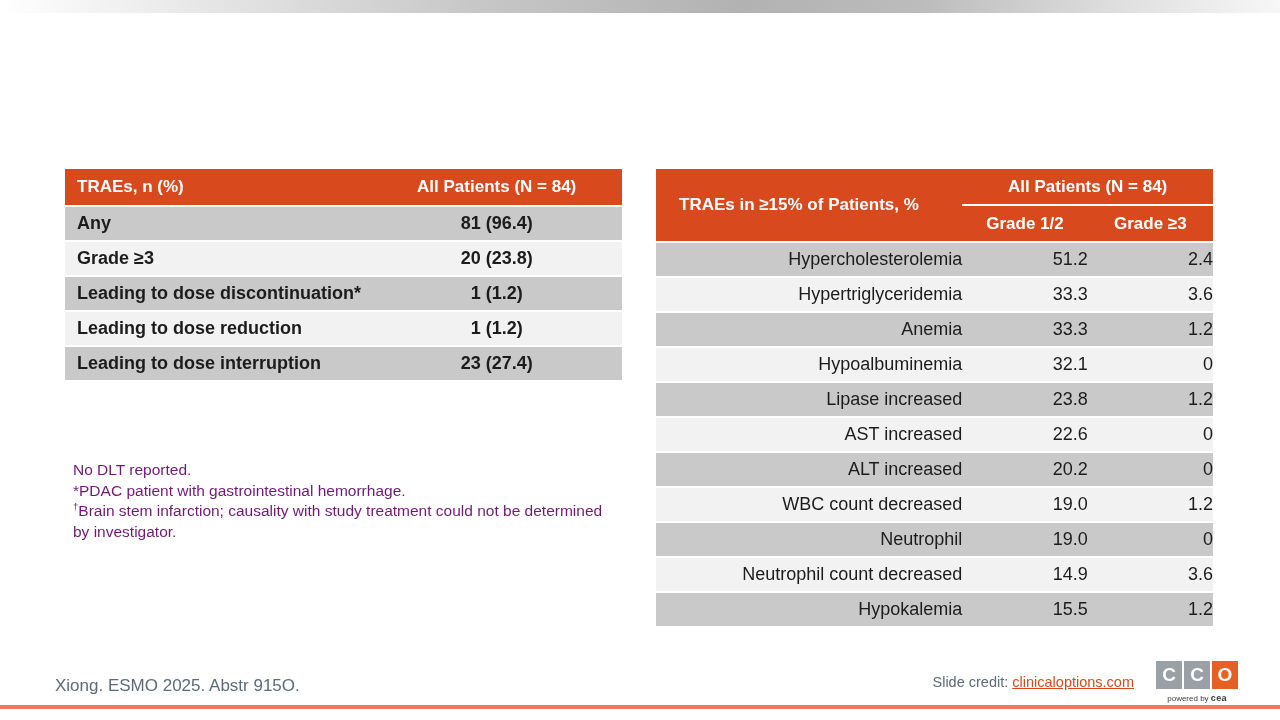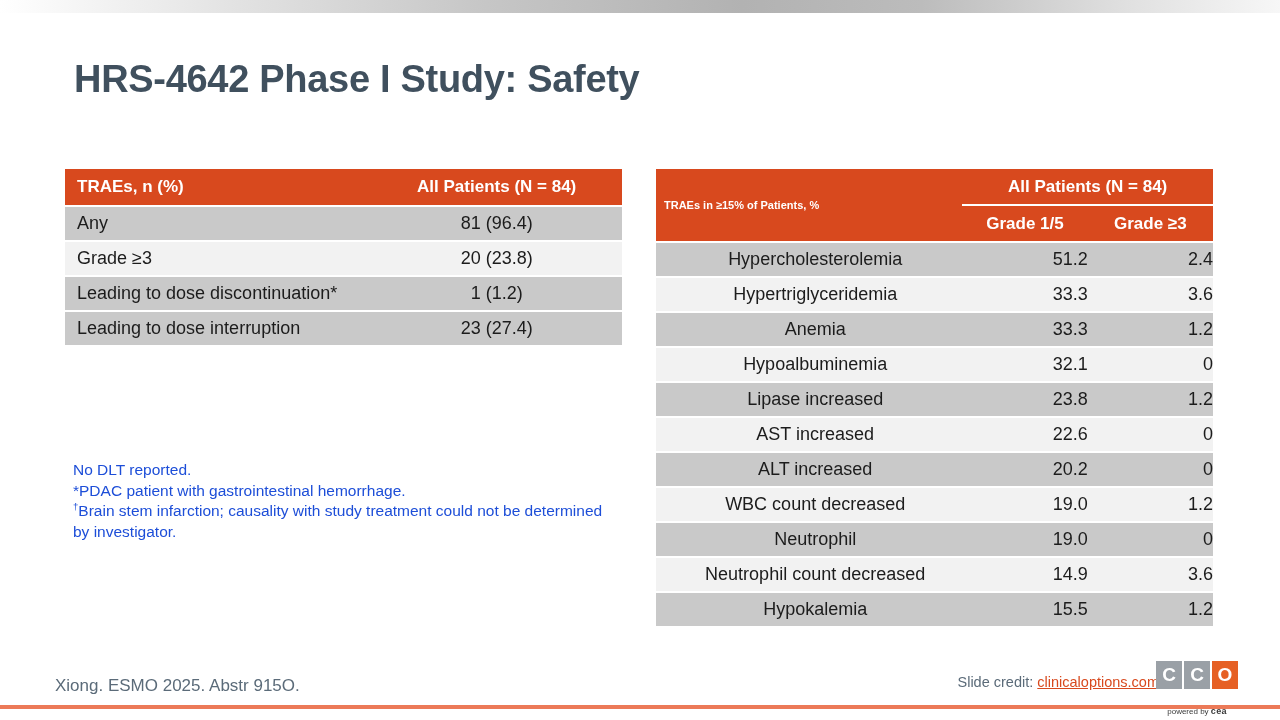--- a/index.html
+++ b/index.html
@@ -26,77 +26,76 @@
 
   table.trae { border-collapse:collapse; table-layout:fixed; font-size:18px; color:#1c1c1c; }
   table.trae th {
     background:var(--accent); color:#ffffff; font-weight:bold; font-size:17px;
   }
   table.trae td, table.trae th { border-bottom:2px solid #ffffff; }
 
   
   .left-table { position:absolute; left:65px; top:169px; width:557px; }
   .left-table th { height:37px; }
-  .left-table td { height:35px; }
+  .left-table td { height:35px;font-weight:bold; }
   .left-table .col-label { width:55%; text-align:left; padding-left:12px; }
   .left-table .col-value { width:45%; text-align:center; }
   tr.dark  td { background:var(--row-dark); }
   tr.light td { background:var(--row-light); }
   sup { font-size:0.62em; }
 
   
   .footnotes {
     position:absolute; left:73px; top:460px; width:530px;
-    font-size:15.5px; line-height:1.33; color:#1d4ed8;
+    font-size:15.5px; line-height:1.33; color:#701a75;
   }
 
   
   .right-table { position:absolute; left:656px; top:169px; width:557px; }
-  .right-table .row-header { width:55%; text-align:left; padding-left:8px; font-size:11px; }
+  .right-table .row-header { width:55%; text-align:left; padding-left:23px; font-size:17px; }
   .right-table .group-header { height:36px; text-align:center; }
   .right-table .sub-header { height:37px; text-align:center; width:22.5%; }
   .right-table td { height:35px; }
-  .right-table td.lbl { text-align:center; padding-left:12px; }
+  .right-table td.lbl { text-align:right; padding-left:12px; }
   .right-table td.num { text-align:right; }
 
   
   .source {
     position:absolute; left:55px; top:676px;
     font-size:17px; color:var(--footer-text);
   }
   .credit {
-    position:absolute; right:121px; top:674px;
+    position:absolute; right:146px; top:674px;
     font-size:14.5px; color:var(--footer-text); 
   }
   .credit a { color:var(--accent); text-decoration:underline; cursor:pointer; }
 
   .logo { position:absolute; right:42px; top:661px; width:82px; }
   .logo .tiles { display:flex; gap:2px; }
   .logo .tile {
     width:26px; height:28px; display:flex; align-items:center; justify-content:center;
     background:var(--logo-gray); color:#ffffff; font-weight:bold; font-size:19px;
     font-family:"Liberation Sans", sans-serif;
   }
   .logo .tile.orange { background:var(--logo-orange); }
-  .logo .tagline { margin-top:17px; font-size:8px; color:#3a3a3a; text-align:center; white-space:nowrap; }
+  .logo .tagline { margin-top:4px; font-size:8px; color:#3a3a3a; text-align:center; white-space:nowrap; }
   .logo .tagline b { font-size:9px; letter-spacing:0.3px; }
 
   .bottom-line {
     position:absolute; top:705px; left:0; width:1280px; height:4px;
     background:var(--bottom-line);
   }
 </style>
 </head>
 <body>
 
 <div class="slide" style="--accent: #D8491E; --bottom-line: #EC7A58; --row-dark: #C9C9C9; --row-light: #F2F2F2; --title-text: #40505E; --footer-text: #5B6B79; --logo-gray: #9AA0A6; --logo-orange: #E66024;">
 
   <div class="top-bar"></div>
 
-  <h1 class="title">HRS-4642 Phase I Study: Safety</h1>
 
   <table class="trae left-table">
     <thead>
       <tr>
         <th class="col-label">TRAEs, n (%)</th>
         <th class="col-value">All Patients (N = 84)</th>
       </tr>
     </thead>
     <tbody id="left-tbody">
         <tr class="dark">
@@ -104,41 +103,45 @@
           <td class="col-value">81 (96.4)</td>
         </tr>
         <tr class="light">
           <td class="col-label">Grade ≥3</td>
           <td class="col-value">20 (23.8)</td>
         </tr>
         <tr class="dark">
           <td class="col-label">Leading to dose discontinuation*</td>
           <td class="col-value">1 (1.2)</td>
         </tr>
+        <tr class="light">
+          <td class="col-label">Leading to dose reduction</td>
+          <td class="col-value">1 (1.2)</td>
+        </tr>
         <tr class="dark">
           <td class="col-label">Leading to dose interruption</td>
           <td class="col-value">23 (27.4)</td>
         </tr>
       </tbody>
   </table>
 
   <div class="footnotes" id="footnotes">
       <div>No DLT reported.</div>
       <div>*PDAC patient with gastrointestinal hemorrhage.</div>
       <div><sup>†</sup>Brain stem infarction; causality with study treatment could not be determined by investigator.</div>
     </div>
 
   <table class="trae right-table">
     <thead>
       <tr>
         <th class="row-header" rowspan="2">TRAEs in ≥15% of Patients, %</th>
         <th class="group-header" colspan="2">All Patients (N = 84)</th>
       </tr>
       <tr>
-        <th class="sub-header">Grade 1/5</th>
+        <th class="sub-header">Grade 1/2</th>
         <th class="sub-header">Grade ≥3</th>
       </tr>
     </thead>
     <tbody id="right-tbody">
         <tr class="dark">
           <td class="lbl">Hypercholesterolemia</td>
           <td class="num">51.2</td>
           <td class="num">2.4</td>
         </tr>
         <tr class="light">

